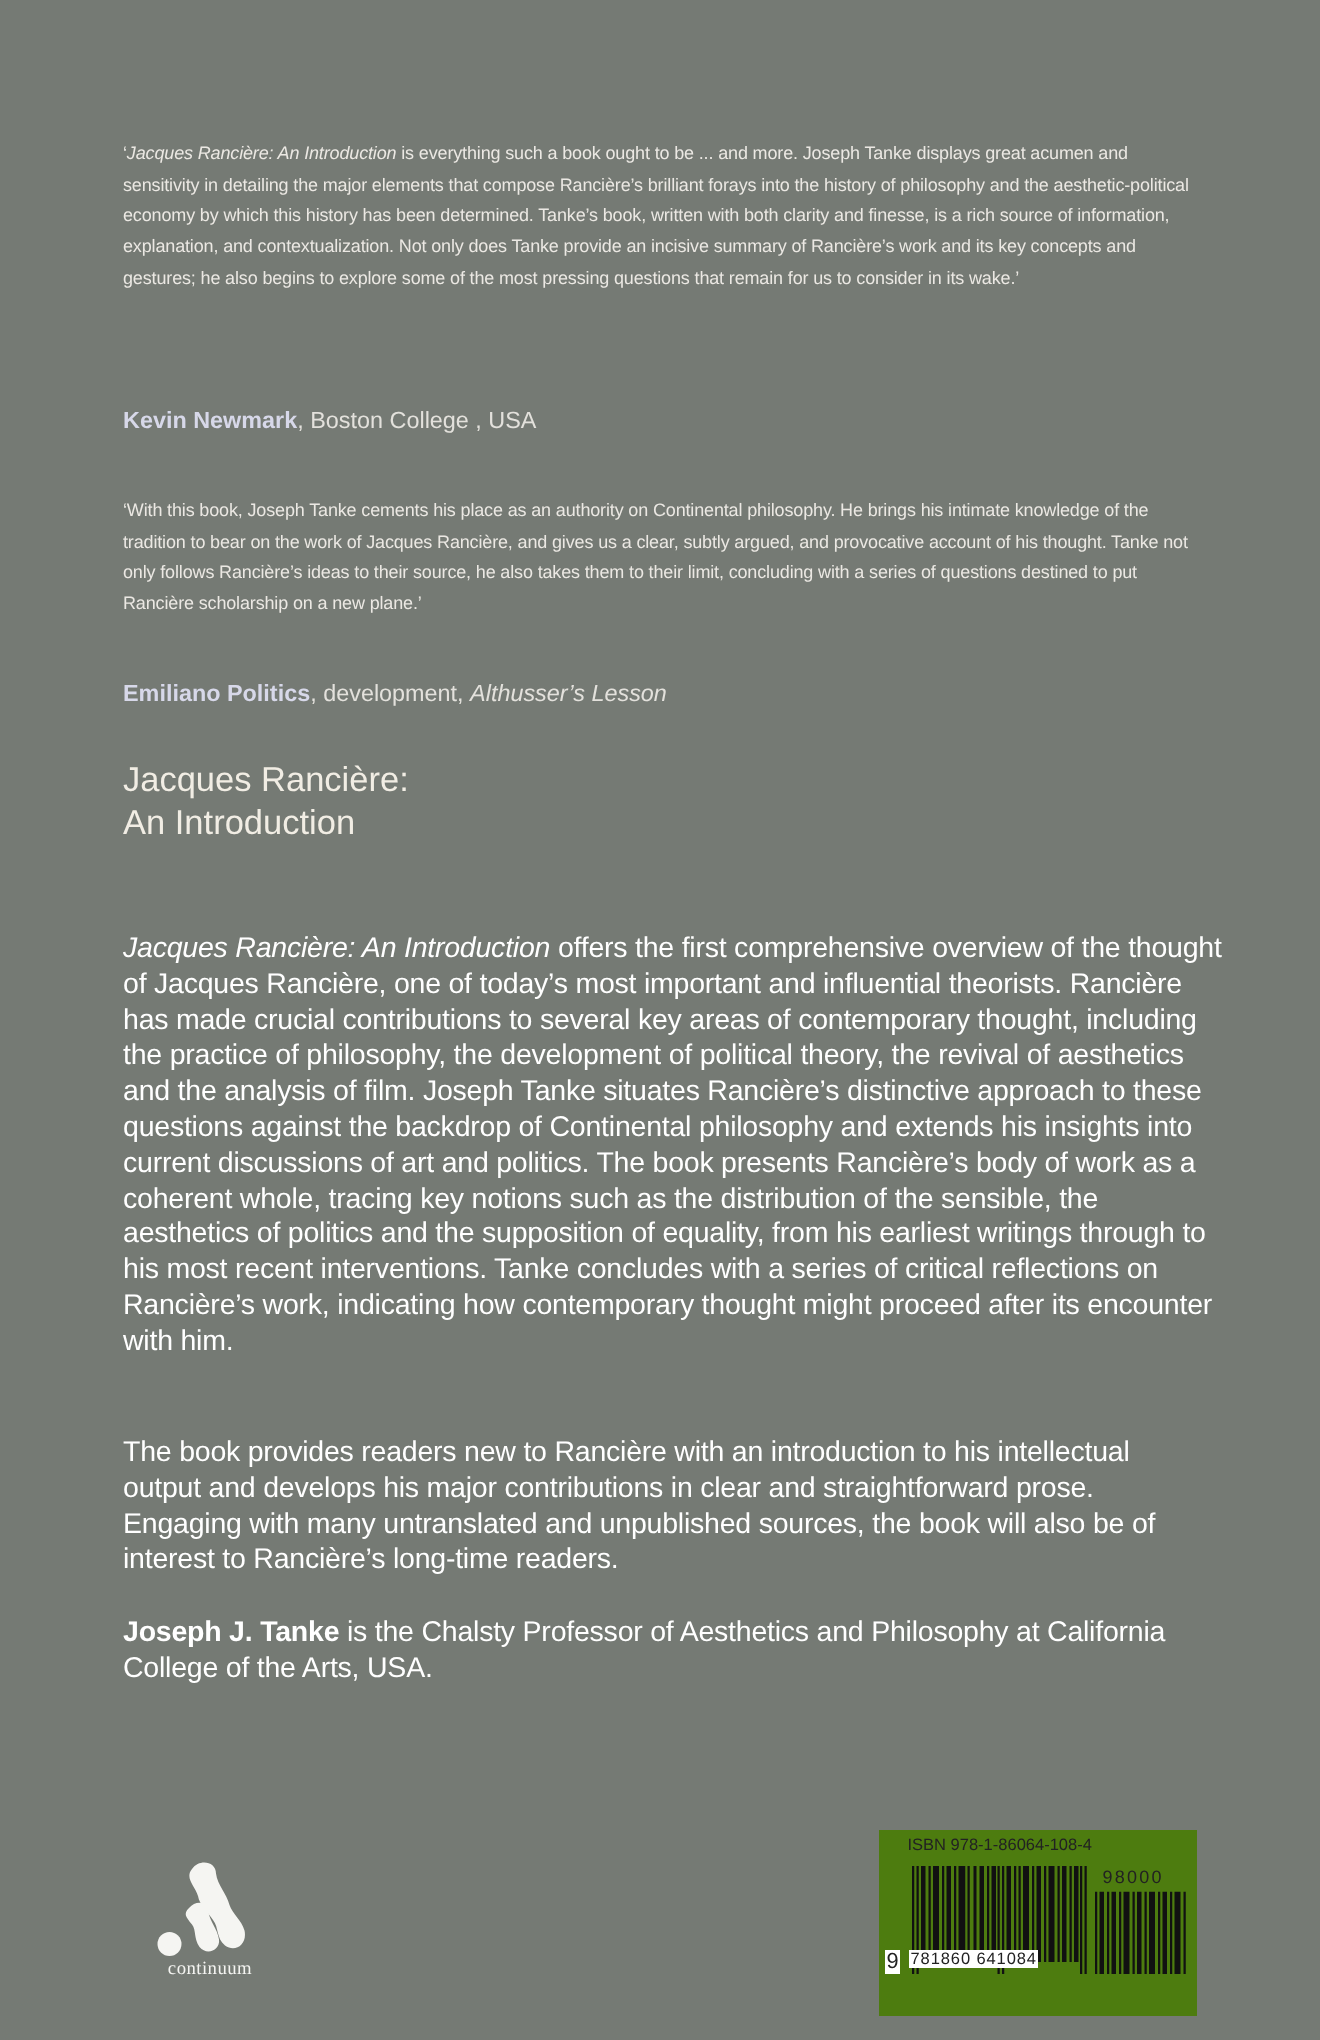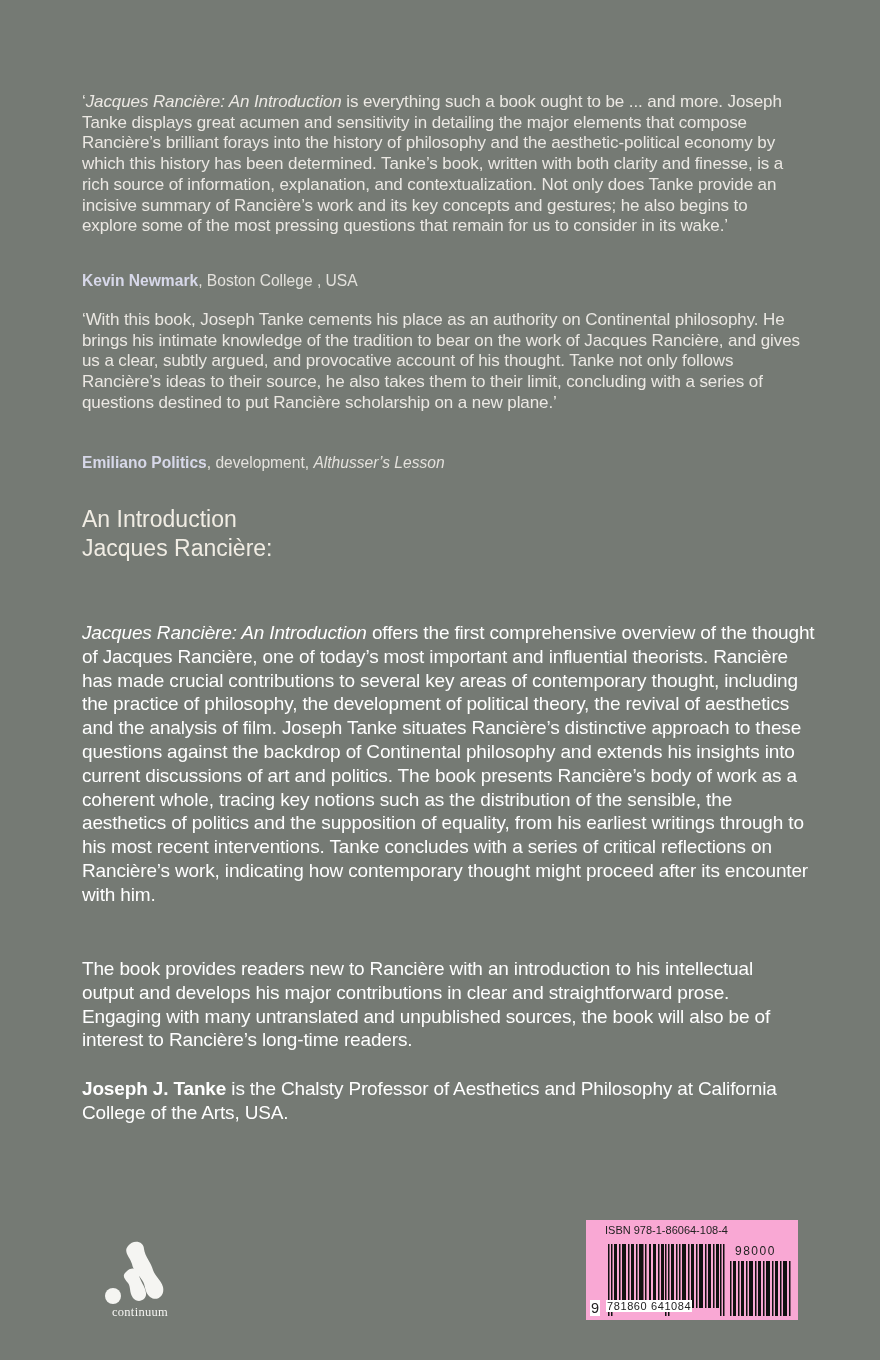--- a/index.html
+++ b/index.html
@@ -6,25 +6,25 @@
   body {
     width: 880px; height: 1360px;
     background: #757a74;
     font-family: "Liberation Sans", sans-serif;
     color: #f3f1ec;
     position: relative;
     overflow: hidden;
   }
   .page { position: absolute; left: 82px; top: 0; width: 760px; }
   .quote {
-    font-size: 17px; line-height: 20.7px; color: #ebe8e3;
+    font-size: 12px; line-height: 20.7px; color: #ebe8e3;
     margin: 0; letter-spacing: -0.1px;
   }
   .quote-1 { position: absolute; top: 92px; width: 720px; }
-  .quote-2 { position: absolute; top: 310px; width: 720px; }
+  .quote-2 { position: absolute; top: 330px; width: 720px; }
   .attrib {
     font-size: 15.6px; color: #e3e1dc; margin: 0;
   }
   .attrib-1 { position: absolute; top: 272px; }
   .attrib-2 { position: absolute; top: 454px; }
   .attrib b { color: #d7d8e9; font-weight: bold; }
   .title-block { position: absolute; top: 505px; }
   .title-line { font-size: 23px; line-height: 29px; color: #f1ede4; margin: 0; font-weight: normal; }
   .subtitle { font-size: 19px; line-height: 26px; color: #d2d4e6; margin: 0; }
   .body-text {
@@ -35,44 +35,44 @@
   .desc-2 { position: absolute; top: 957px; width: 700px; }
   .bio { position: absolute; top: 1077px; width: 700px; }
   .bio b { font-weight: bold; }
   .logo { position: absolute; left: 104px; top: 1240px; width: 66px; height: 80px; }
   .logo-word {
     position: absolute; left: 95px; top: 1305px; width: 90px;
     text-align: center; font-family: Liberation Serif, serif; font-size: 12.5px;
     color: #f5f5f2; letter-spacing: 0.3px;
   }
   .barcode-box {
-    position: absolute; left: 586px; top: 1220px; width: 212px; height: 100px;
-    background: #f9a8d4;
+    position: absolute; left: 586px; top: 1220px; width: 212px; height: 124px;
+    background: #4d7c0f;
   }
   .isbn-label { position: absolute; left: 19px; top: 4px; font-size: 11px; color: #222; }
   .bars-main { position: absolute; left: 22px; top: 24px; height: 72px; width: 117px; }
   .bars-addon { position: absolute; left: 144px; top: 41px; height: 55px; width: 62px; }
   .addon-num { position: absolute; left: 149px; top: 24px; font-size: 12px; color: #222; letter-spacing: 1.5px; }
   .ean-lead { position: absolute; left: 4px; top: 80px; font-size: 14.5px; color: #222; background: #fff; padding: 0 1px; }
   .ean-digits { position: absolute; left: 20px; top: 80px; font-size: 11px; color: #222; background: #fff; letter-spacing: 0.6px; padding: 0 1px; }
 </style>
 </head>
 <body>
 
 <div class="page">
 
   <p class="quote quote-1"><span>‘</span><i>Jacques Rancière: An Introduction</i><span> is everything such a book ought to be  ...  and more. Joseph Tanke displays great acumen and sensitivity in detailing the major elements that compose Rancière’s brilliant forays into the history of philosophy and the aesthetic-political economy by which this history has been determined. Tanke’s book, written with both clarity and finesse, is a rich source of information, explanation, and contextualization. Not only does Tanke provide an incisive summary of Rancière’s work and its key concepts and gestures; he also begins to explore some of the most pressing questions that remain for us to consider in its wake.’</span></p>
   <p class="attrib attrib-1"><b>Kevin Newmark</b><span>, Boston College , USA</span></p>
 
   <p class="quote quote-2">‘With this book, Joseph Tanke cements his place as an authority on Continental philosophy. He brings his intimate knowledge of the tradition to bear on the work of Jacques Rancière, and gives us a clear, subtly argued, and provocative account of his thought. Tanke not only follows Rancière’s ideas to their source, he also takes them to their limit, concluding with a series of questions destined to put Rancière scholarship on a new plane.’</p>
   <p class="attrib attrib-2"><b>Emiliano Politics</b><span>, development, </span><i>Althusser’s Lesson</i></p>
 
   <div class="title-block">
+    <h1 class="title-line">Jacques Rancière:</h1>
     <h1 class="title-line">An Introduction</h1>
-    <h1 class="title-line">Jacques Rancière:</h1>
   </div>
 
   <p class="body-text desc-1"><i>Jacques Rancière: An Introduction</i><span> offers the first comprehensive overview of the thought of Jacques Rancière, one of today’s most important and influential theorists. Rancière has made crucial contributions to several key areas of contemporary thought, including the practice of philosophy, the development of political theory, the revival of aesthetics and the analysis of film. Joseph Tanke situates Rancière’s distinctive approach to these questions against the backdrop of Continental philosophy and extends his insights into current discussions of art and politics. The book presents Rancière’s body of work as a coherent whole, tracing key notions such as the distribution of the sensible, the aesthetics of politics and the supposition of equality, from his earliest writings through to his most recent interventions. Tanke concludes with a series of critical reflections on Rancière’s work, indicating how contemporary thought might proceed after its encounter with him.</span></p>
 
   <p class="body-text desc-2">The book provides readers new to Rancière with an introduction to his intellectual output and develops his major contributions in clear and straightforward prose. Engaging with many untranslated and unpublished sources, the book will also be of interest to Rancière’s long-time readers.</p>
 
   <p class="body-text bio"><b>Joseph J. Tanke</b><span> is the Chalsty Professor of Aesthetics and Philosophy at California College of the Arts, USA.</span></p>
 </div>
 
 <svg class="logo" viewBox="0 0 66 80">

